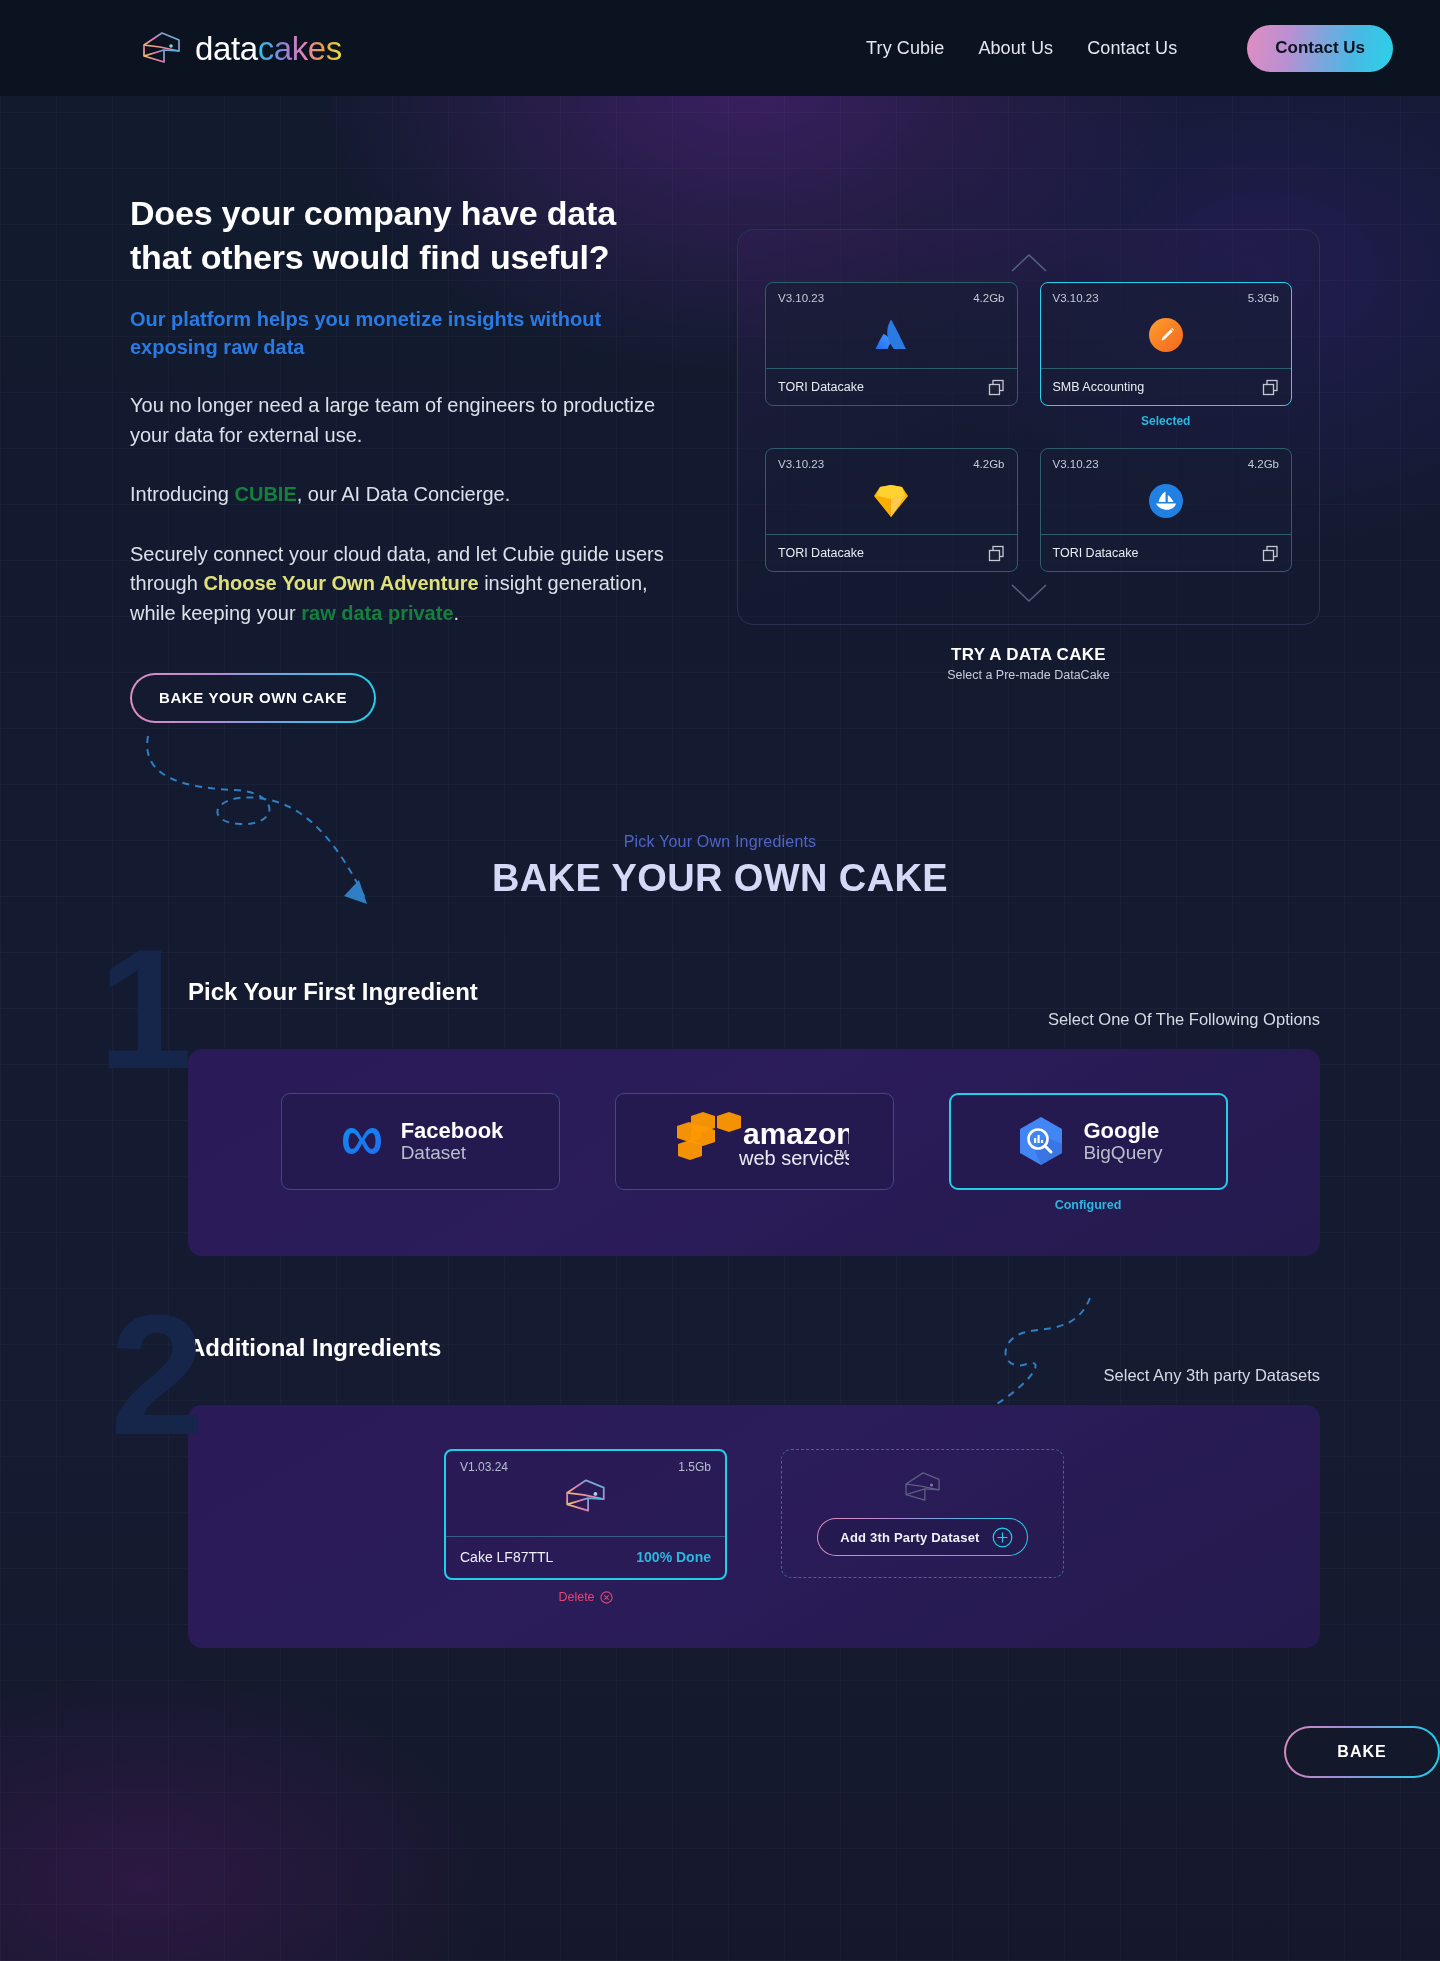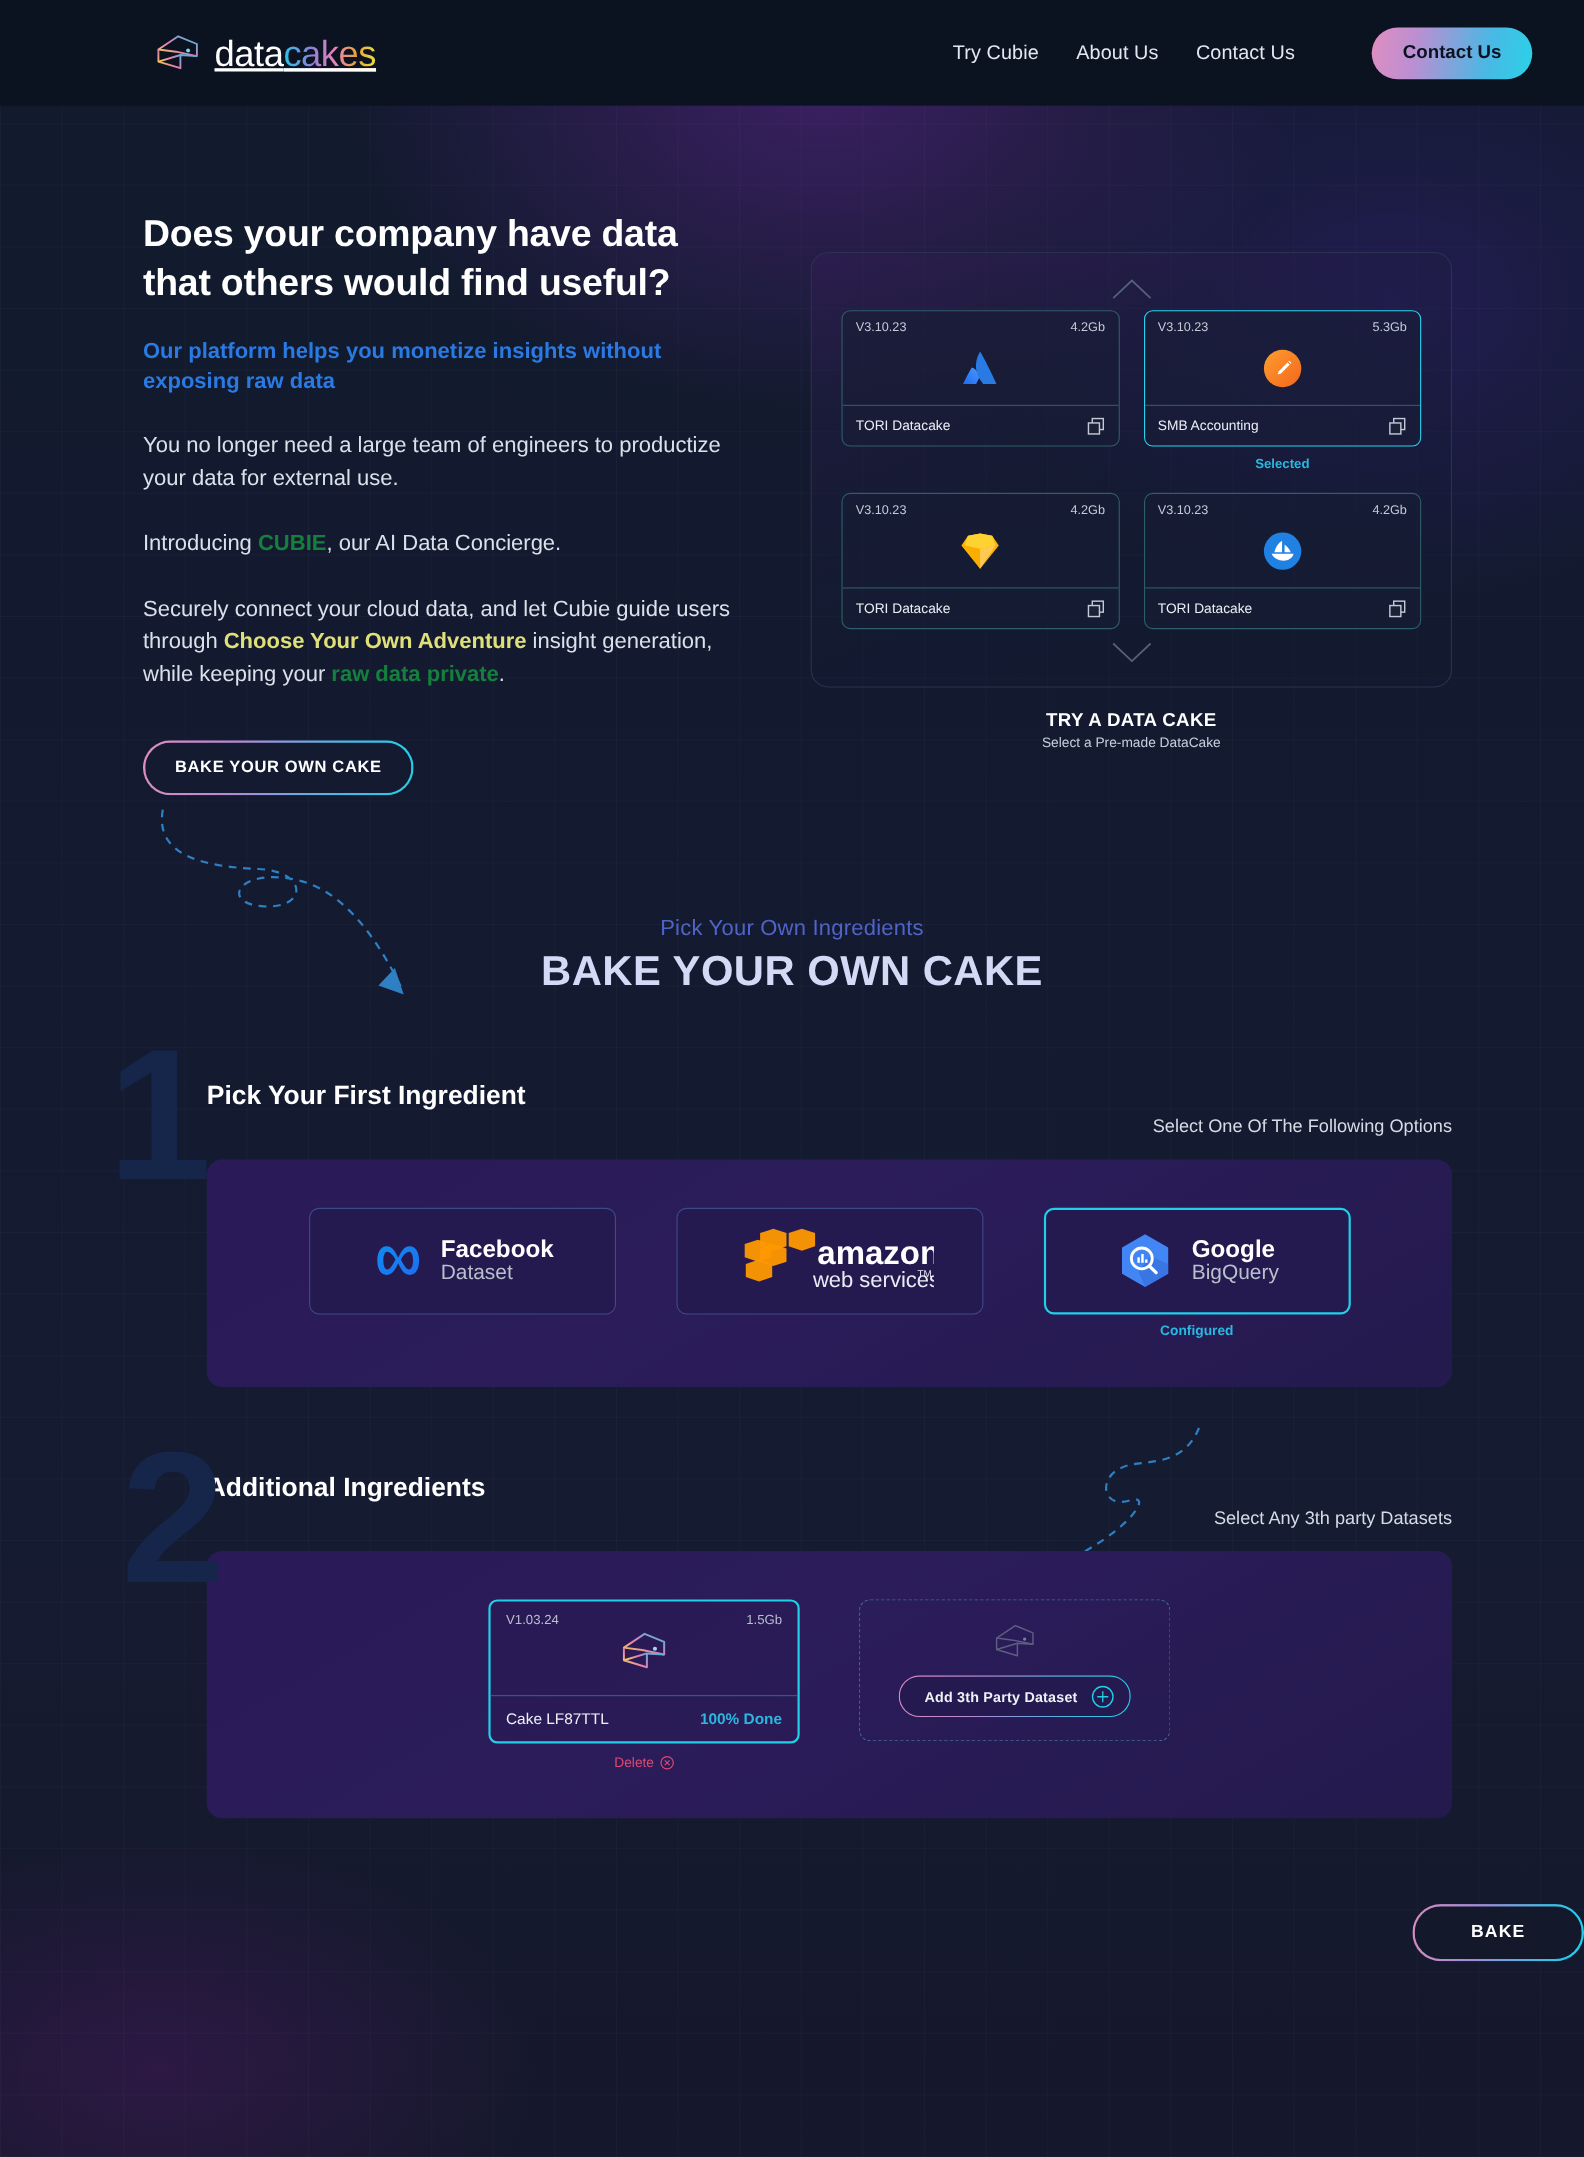--- a/index.html
+++ b/index.html
@@ -40,21 +40,21 @@
   
   .header {
     height: 96px;
     background: #0b1220;
     display: flex;
     align-items: center;
     padding: 0 47px 0 140px;
     position: relative;
     z-index: 5;
   }
-  .logo { display: flex; align-items: center; gap: 11px; text-decoration: underline; }
+  .logo { display: flex; align-items: center; gap: 11px; }
   .logo-mark { width: 44px; height: 36px; flex: none; }
   .logo-text { font-size: 33px; letter-spacing: -.4px; font-weight: 400; line-height: 1; }
   .logo-text .lt-data { color: #ffffff; }
   .logo-text .lt-cakes {
     background: linear-gradient(90deg,#29c4e8 0%, #8f7fd6 30%, #e882b8 55%, #e8a23c 78%, #e8e03c 100%);
     -webkit-background-clip: text;
     background-clip: text;
     color: transparent;
   }
   .nav { margin-left: auto; display: flex; align-items: center; gap: 34px; }
@@ -185,21 +185,21 @@
   .try-cap-t { font-size: 17px; font-weight: bold; letter-spacing: .3px; color: #ffffff; }
   .try-cap-s { font-size: 12.5px; color: #c6cedd; margin-top: 3px; }
 
   
   .arrow-svg { position: absolute; pointer-events: none; }
   #arrow1 { left: 130px; top: 728px; }
   #arrow2 { left: 925px; top: 1290px; }
 
   
   .section-head { text-align: center; margin-top: 110px; }
-  .sh-kicker { font-size: 20px; color: #5064c8; letter-spacing: .2px; }
+  .sh-kicker { font-size: 16px; color: #5064c8; letter-spacing: .2px; }
   .sh-title {
     font-size: 38px;
     font-weight: bold;
     letter-spacing: .4px;
     color: #d4d9f5;
     margin-top: 6px;
   }
 
   
   .step { position: relative; margin-top: 78px; padding-left: 188px; padding-right: 120px; }

